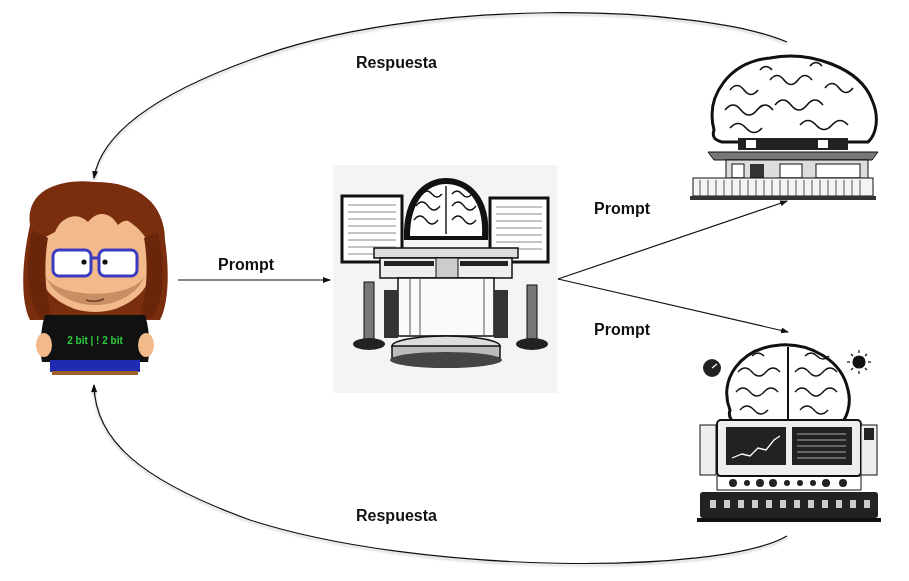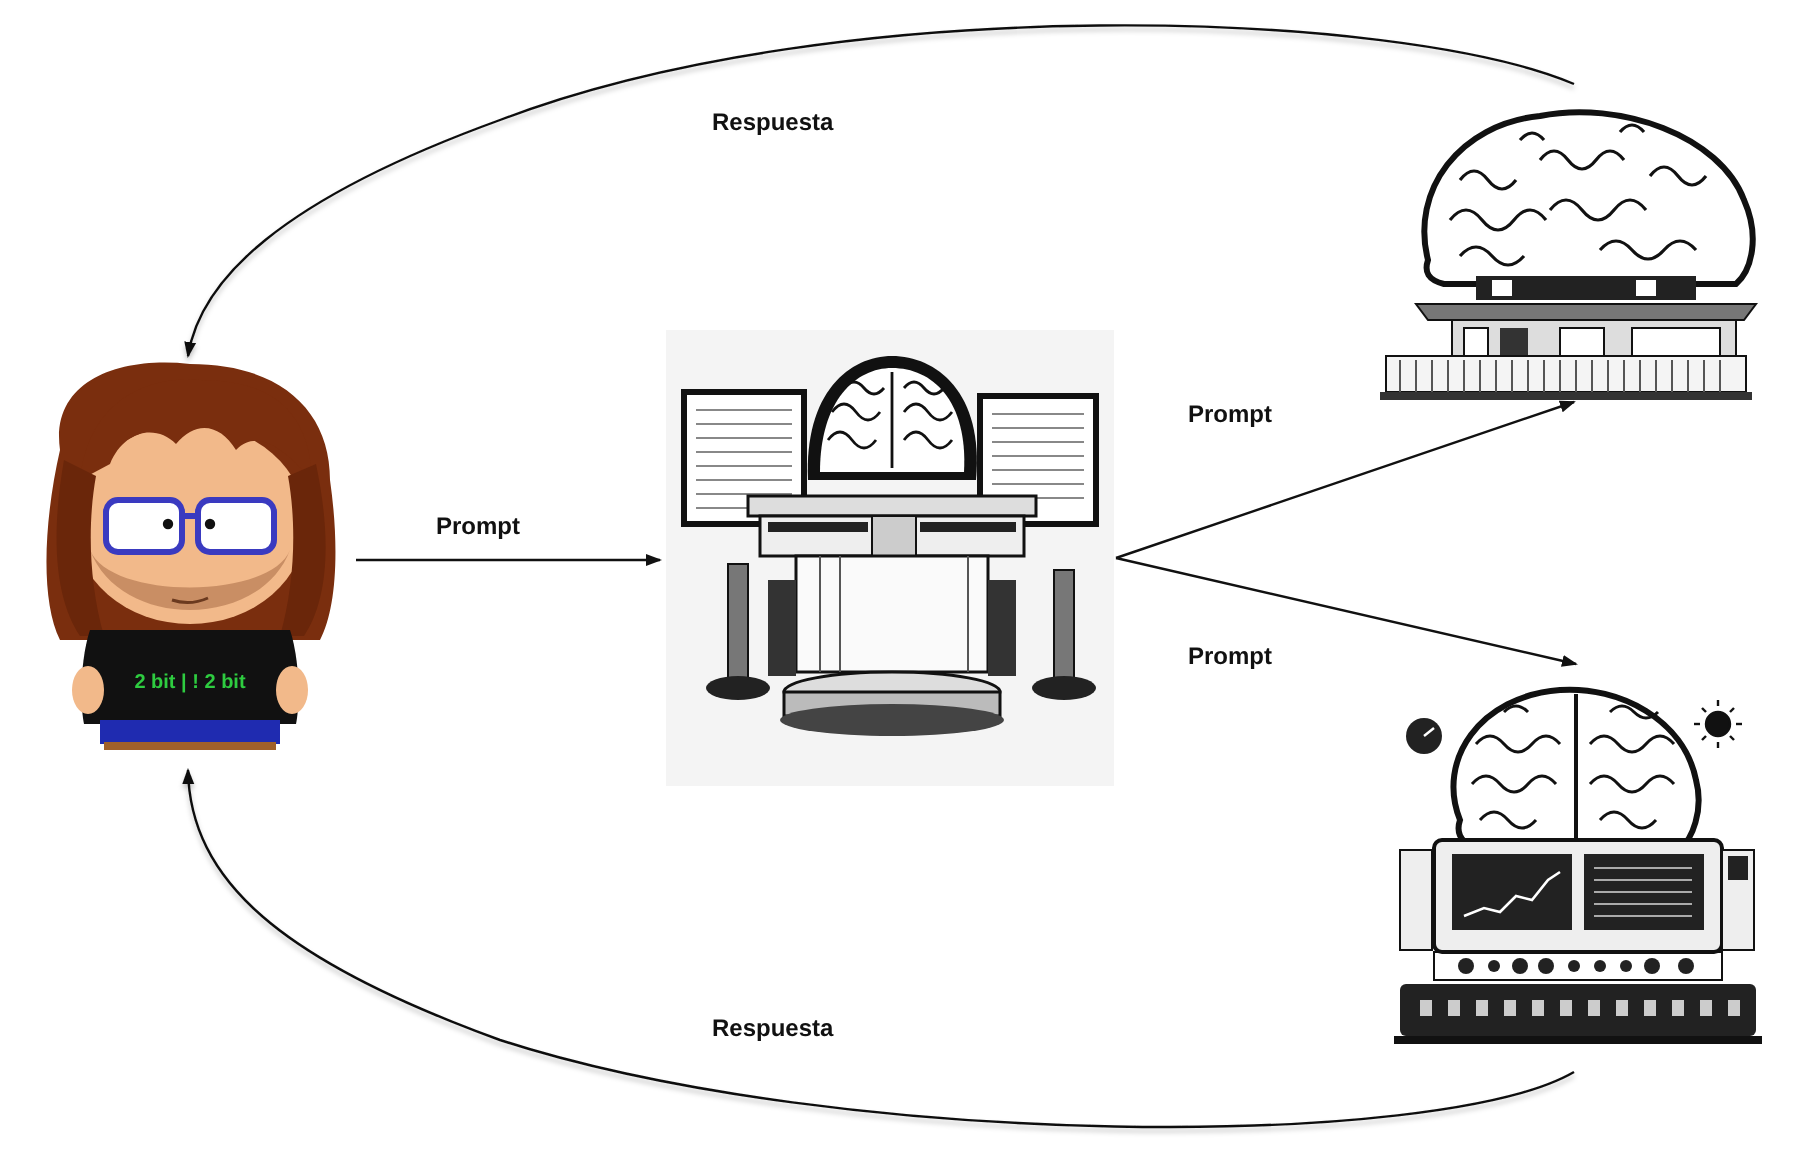--- a/index.html
+++ b/index.html
@@ -1,19 +1,19 @@
 <!DOCTYPE html>
 <html><head>
 <meta charset="utf-8">
 <style>
   html, body { margin: 0; padding: 0; background: #ffffff; }
   body { width: 909px; height: 581px; position: relative; overflow: hidden;
          font-family: "Liberation Sans", sans-serif; }
   #canvas { position: absolute; left: 0; top: 0; width: 909px; height: 581px; }
-  .label { position: absolute; font-weight: bold; font-size: 12px; color: #111;
+  .label { position: absolute; font-weight: bold; font-size: 16px; color: #111;
            font-family: "Liberation Sans", sans-serif; white-space: nowrap; }
   .center-bg { position: absolute; left: 333px; top: 165px; width: 224px; height: 228px; background: #f4f4f4; }
 </style>
 </head>
 <body>
 
 <div class="center-bg"></div>
 
 <svg id="canvas" viewBox="0 0 909 581" xmlns="http://www.w3.org/2000/svg">
   <defs>

